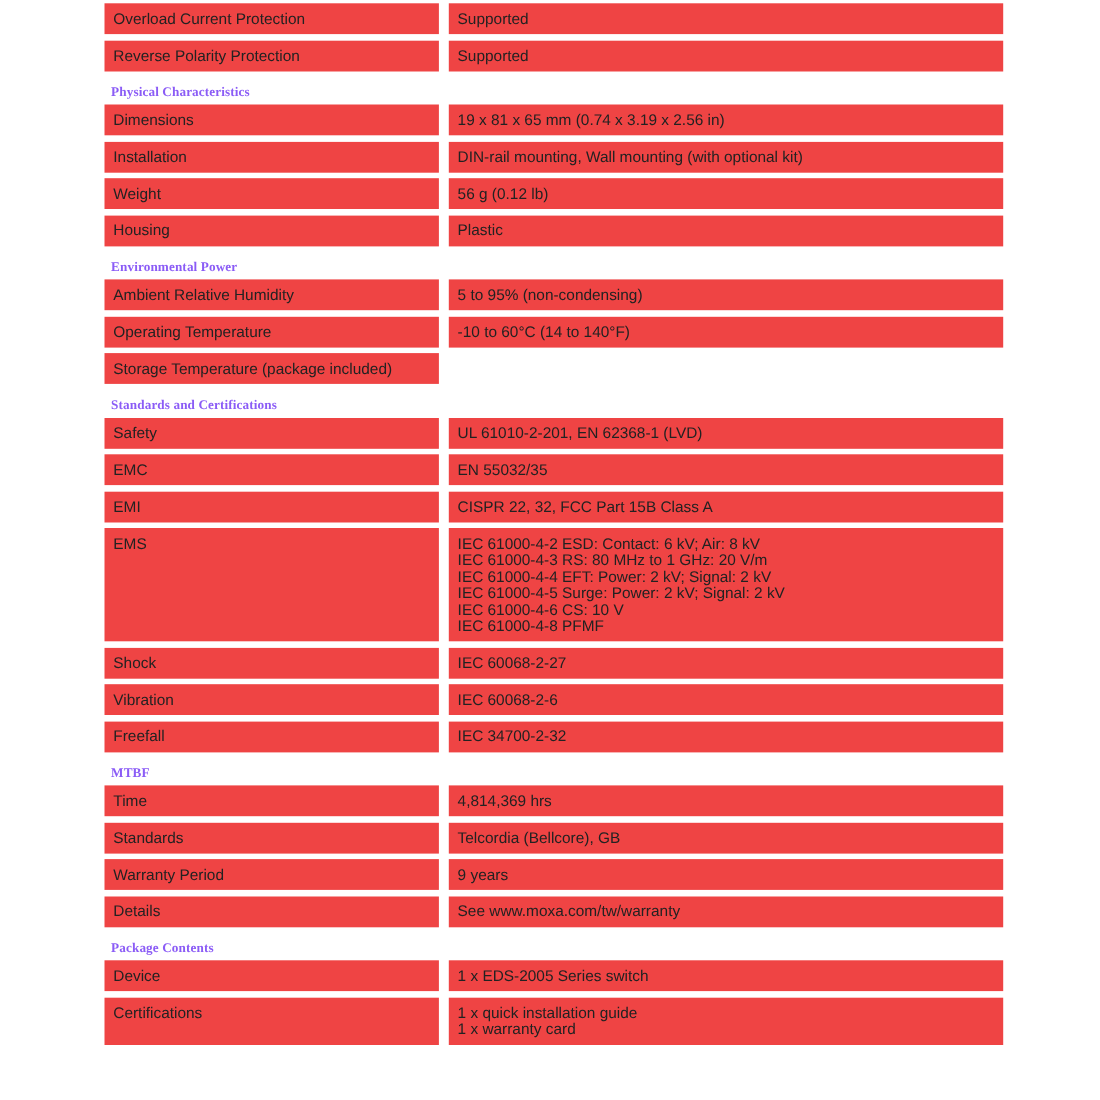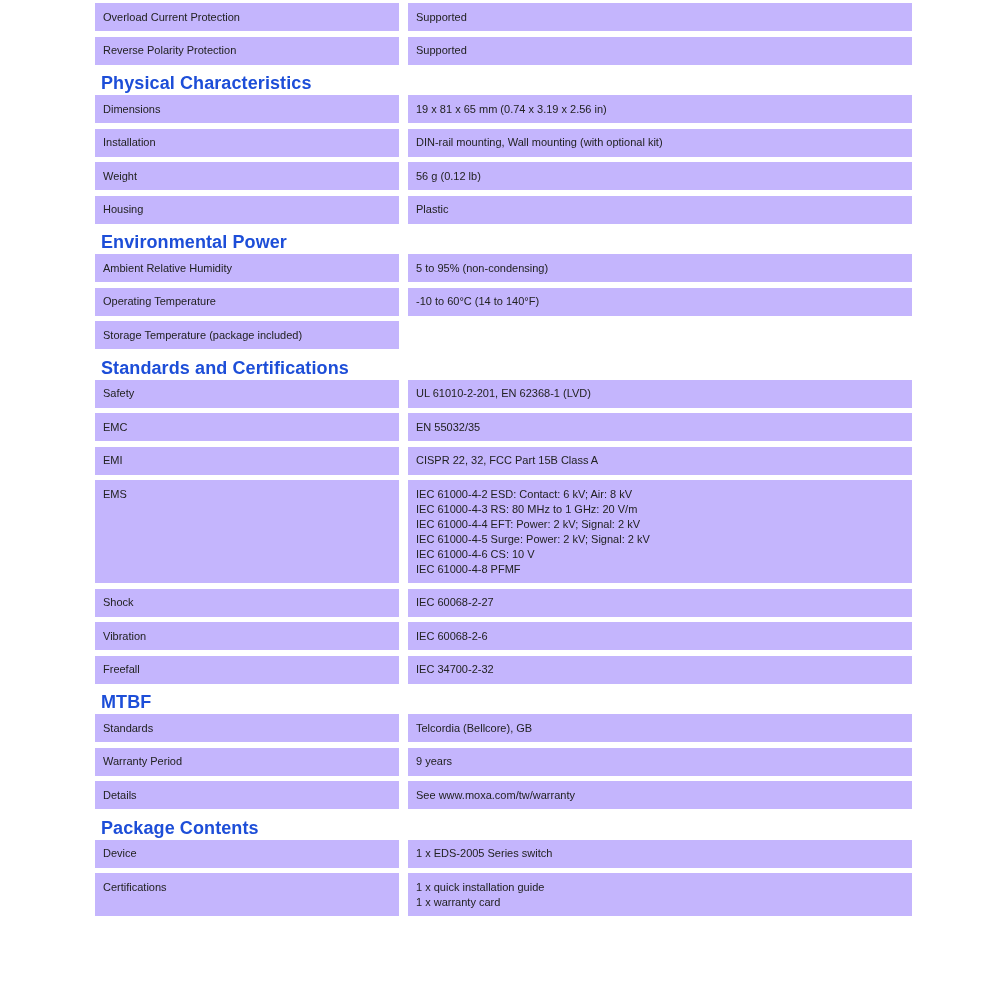--- a/index.html
+++ b/index.html
@@ -9,36 +9,37 @@
     font-family: "Liberation Sans", sans-serif;
     color: #222222;
   }
   .page {
     width: 817px;
     margin: 0;
     padding: 3px 0 0 95px;
     box-sizing: content-box;
   }
   .section-heading {
-    font-size: 18px;
+    font-size: 12px;
     font-weight: 700;
-    color: #1d4ed8;
+    color: #8b5cf6;
     margin: 9.5px 0 3px 0;
     padding-left: 6px;
     line-height: 18px;
     letter-spacing: 0.1px;
+    font-family: Liberation Serif, serif;
   }
   .spec-row {
     display: flex;
     margin-bottom: 5.5px;
   }
   .cell {
-    background: #c4b5fd;
+    background: #ef4444;
     padding: 6.5px 8px;
-    font-size: 11px;
+    font-size: 14px;
     line-height: 15px;
     box-sizing: border-box;
   }
   .label-cell {
     width: 304px;
     flex: 0 0 304px;
     margin-right: 9px;
   }
   .value-cell {
     flex: 1 1 auto;
@@ -120,20 +121,24 @@
     <div class="cell label-cell">Vibration</div>
     <div class="cell value-cell">IEC 60068-2-6</div>
   </div>
   <div class="spec-row">
     <div class="cell label-cell">Freefall</div>
     <div class="cell value-cell">IEC 34700-2-32</div>
   </div>
 
   <h2 class="section-heading">MTBF</h2>
   <div class="spec-row">
+    <div class="cell label-cell">Time</div>
+    <div class="cell value-cell">4,814,369 hrs</div>
+  </div>
+  <div class="spec-row">
     <div class="cell label-cell">Standards</div>
     <div class="cell value-cell">Telcordia (Bellcore), GB</div>
   </div>
 
   <div class="spec-row">
     <div class="cell label-cell">Warranty Period</div>
     <div class="cell value-cell">9 years</div>
   </div>
   <div class="spec-row">
     <div class="cell label-cell">Details</div>

